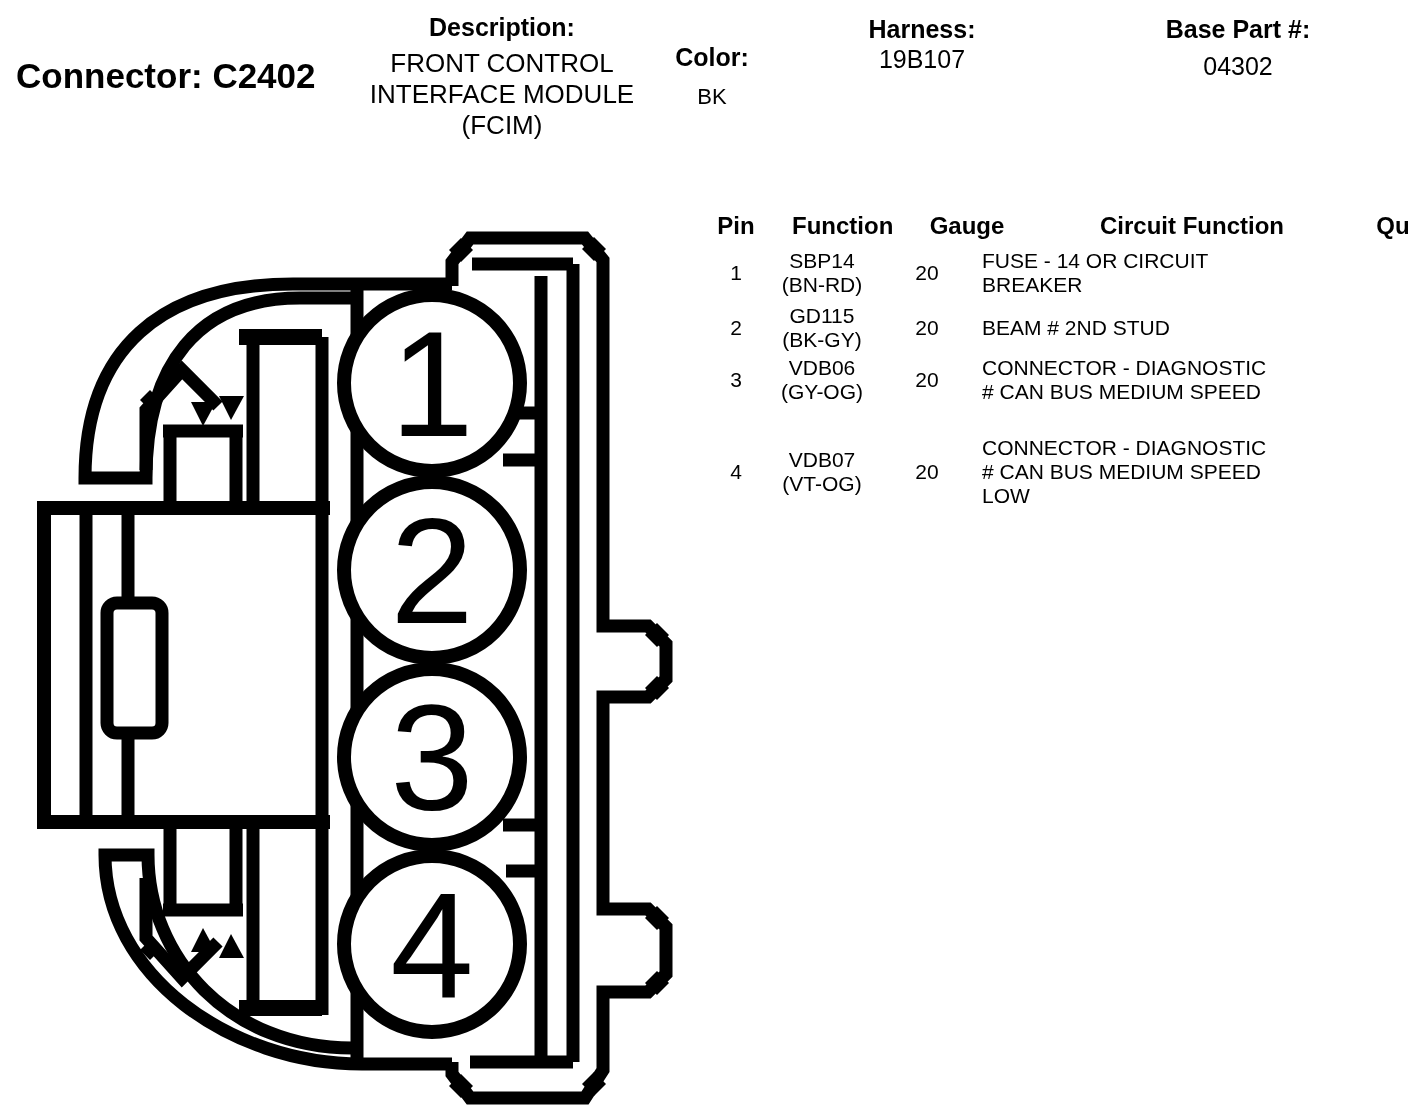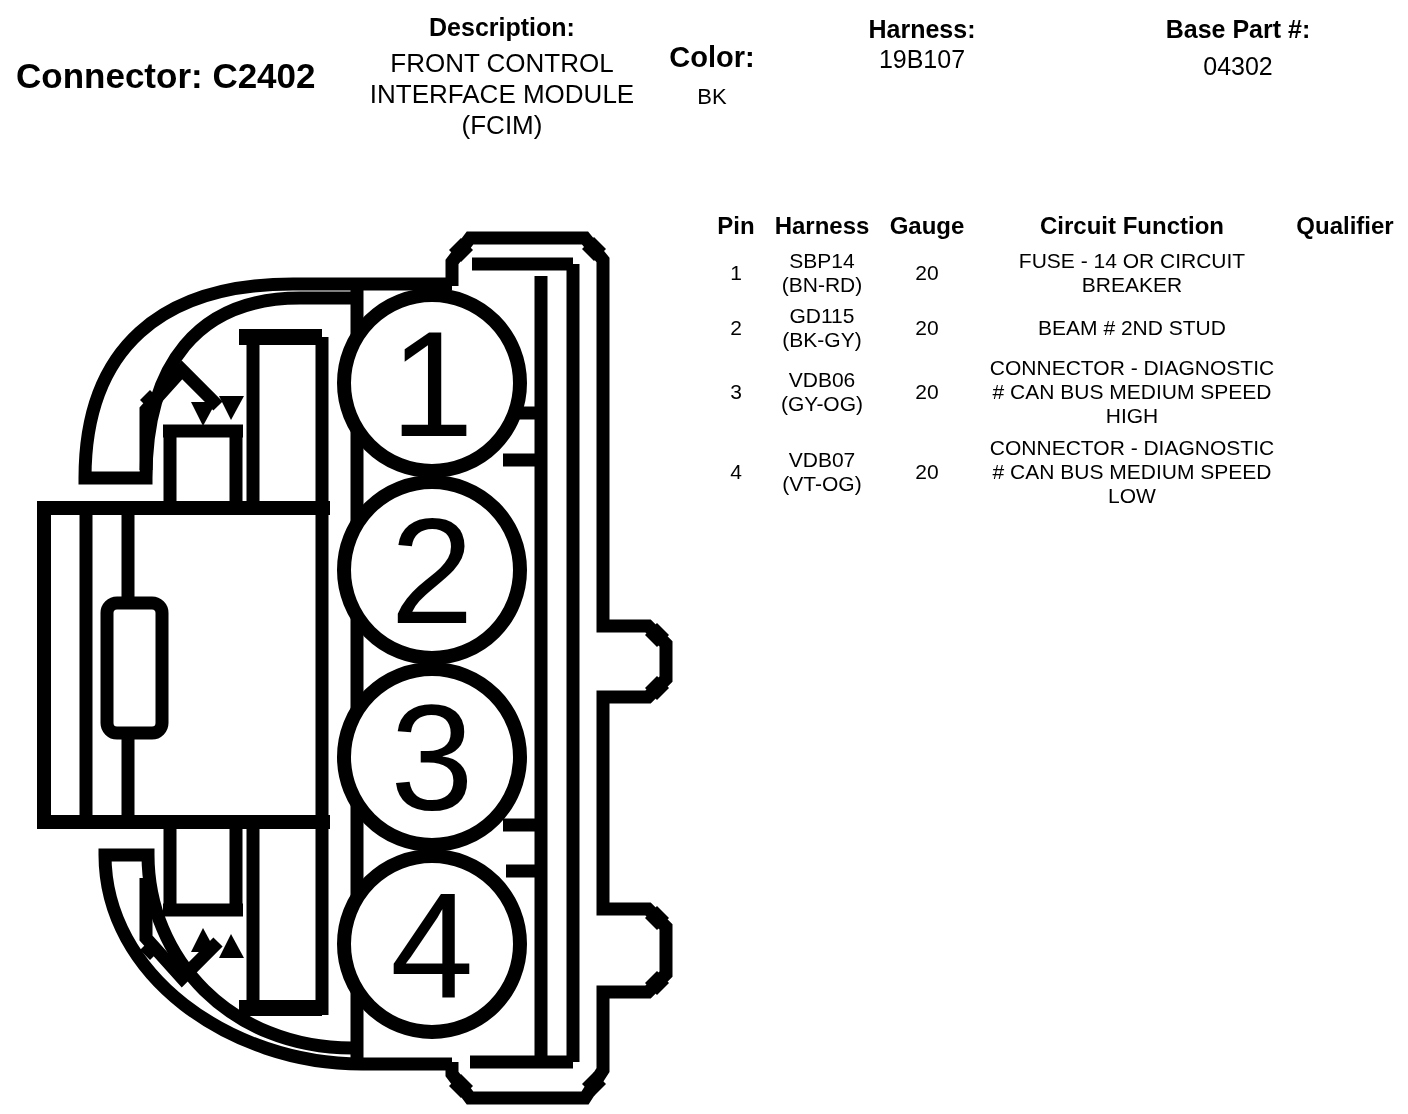--- a/index.html
+++ b/index.html
@@ -17,36 +17,36 @@
   .connector-title{
     left:16px; top:56px;
     font-size:35px; font-weight:bold; letter-spacing:0px; white-space:nowrap;
   }
   .hdr-block{text-align:center;}
   .hdr-label{font-weight:bold; font-size:25px; line-height:30px;text-align:center;}
   .hdr-value{font-size:25px; line-height:30px;}
   .desc-block{left:352px; top:12px; width:300px;}
   .desc-lines{font-size:26px; line-height:31px; margin-top:6px;}
   .color-block{left:652px; top:42px; width:120px;}
-  .color-block .hdr-label{font-size:29px;}
+  .color-block .hdr-label{font-size:25px;}
   .color-block .hdr-value{font-size:22px; margin-top:10px;}
   .harness-block{left:842px; top:14px; width:160px;}
   .harness-block .hdr-value{margin-top:0;}
   .basepart-block{left:1148px; top:14px; width:180px;}
   .basepart-block .hdr-value{margin-top:7px;}
   
   .tbl-row{
     left:700px; width:708px;
     display:grid;
     grid-template-columns:72px 100px 110px 300px 126px;
     align-items:center;
   }
-  .tbl-head{top:212px; font-weight:bold; font-size:24px;}
+  .tbl-head{top:212px; font-weight:bold; font-size:24px;gap:20px;}
   .cell-c{text-align:center;}
-  .cell-l{text-align:center;}
+  .cell-l{text-align:left;}
   .body-row{font-size:21px; line-height:24px;}
   .row-1{top:249px;}
   .row-2{top:304px;}
   .row-3{top:356px;}
   .row-4{top:436px;}
   
   .diagram-svg{left:0; top:0;}
   .pin-digit{
     font-family:"Liberation Sans", sans-serif;
     font-size:150px;
@@ -79,21 +79,21 @@
     <div class="hdr-value">19B107</div>
   </div>
 
   <div class="abs hdr-block basepart-block">
     <div class="hdr-label">Base Part #:</div>
     <div class="hdr-value">04302</div>
   </div>
 
   <div class="abs tbl-row tbl-head">
     <div class="cell-c">Pin</div>
-    <div class="cell-c">Harness</div>
+    <div class="cell-c">Function</div>
     <div class="cell-c">Gauge</div>
     <div class="cell-c">Circuit Function</div>
     <div class="cell-c">Qualifier</div>
   </div>
 
   <div class="abs tbl-row body-row row-1">
     <div class="cell-c">1</div>
     <div class="cell-c">
       <div>SBP14</div>
       <div>(BN-RD)</div>
@@ -124,21 +124,20 @@
   <div class="abs tbl-row body-row row-3">
     <div class="cell-c">3</div>
     <div class="cell-c">
       <div>VDB06</div>
       <div>(GY-OG)</div>
     </div>
     <div class="cell-c">20</div>
     <div class="cell-l">
       <div>CONNECTOR - DIAGNOSTIC</div>
       <div># CAN BUS MEDIUM SPEED</div>
-      <div>HIGH</div>
     </div>
     <div class="cell-c"></div>
   </div>
 
   <div class="abs tbl-row body-row row-4">
     <div class="cell-c">4</div>
     <div class="cell-c">
       <div>VDB07</div>
       <div>(VT-OG)</div>
     </div>

